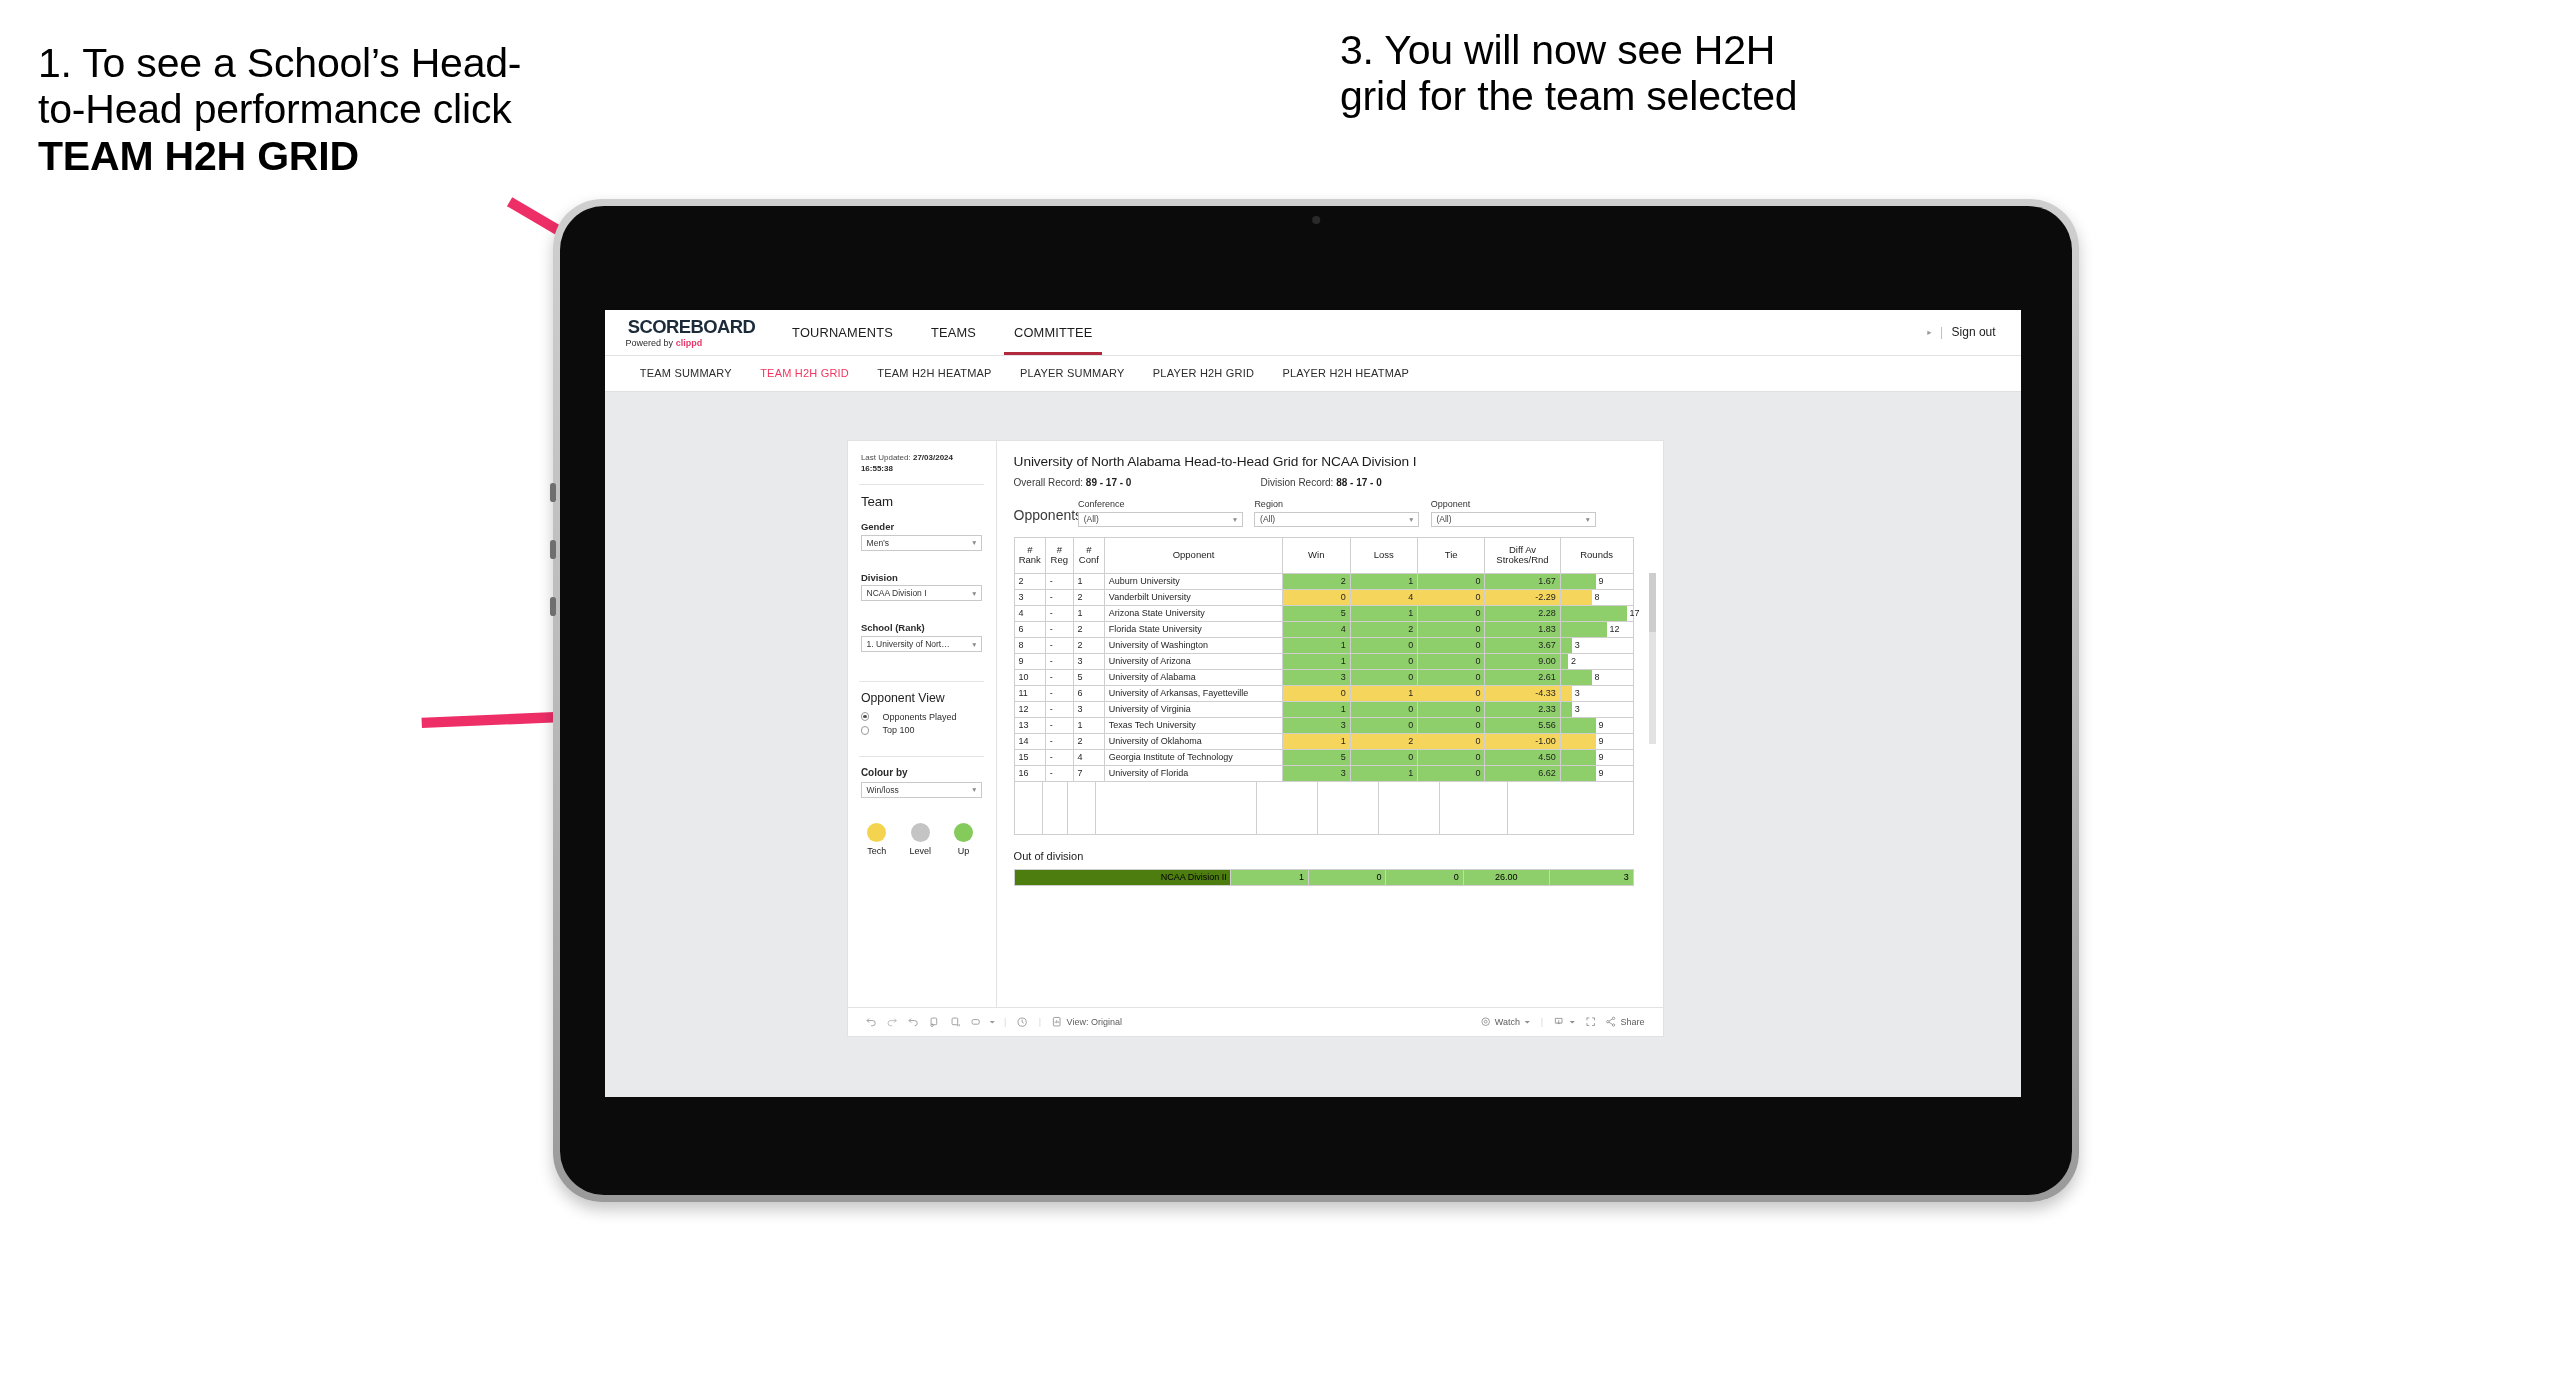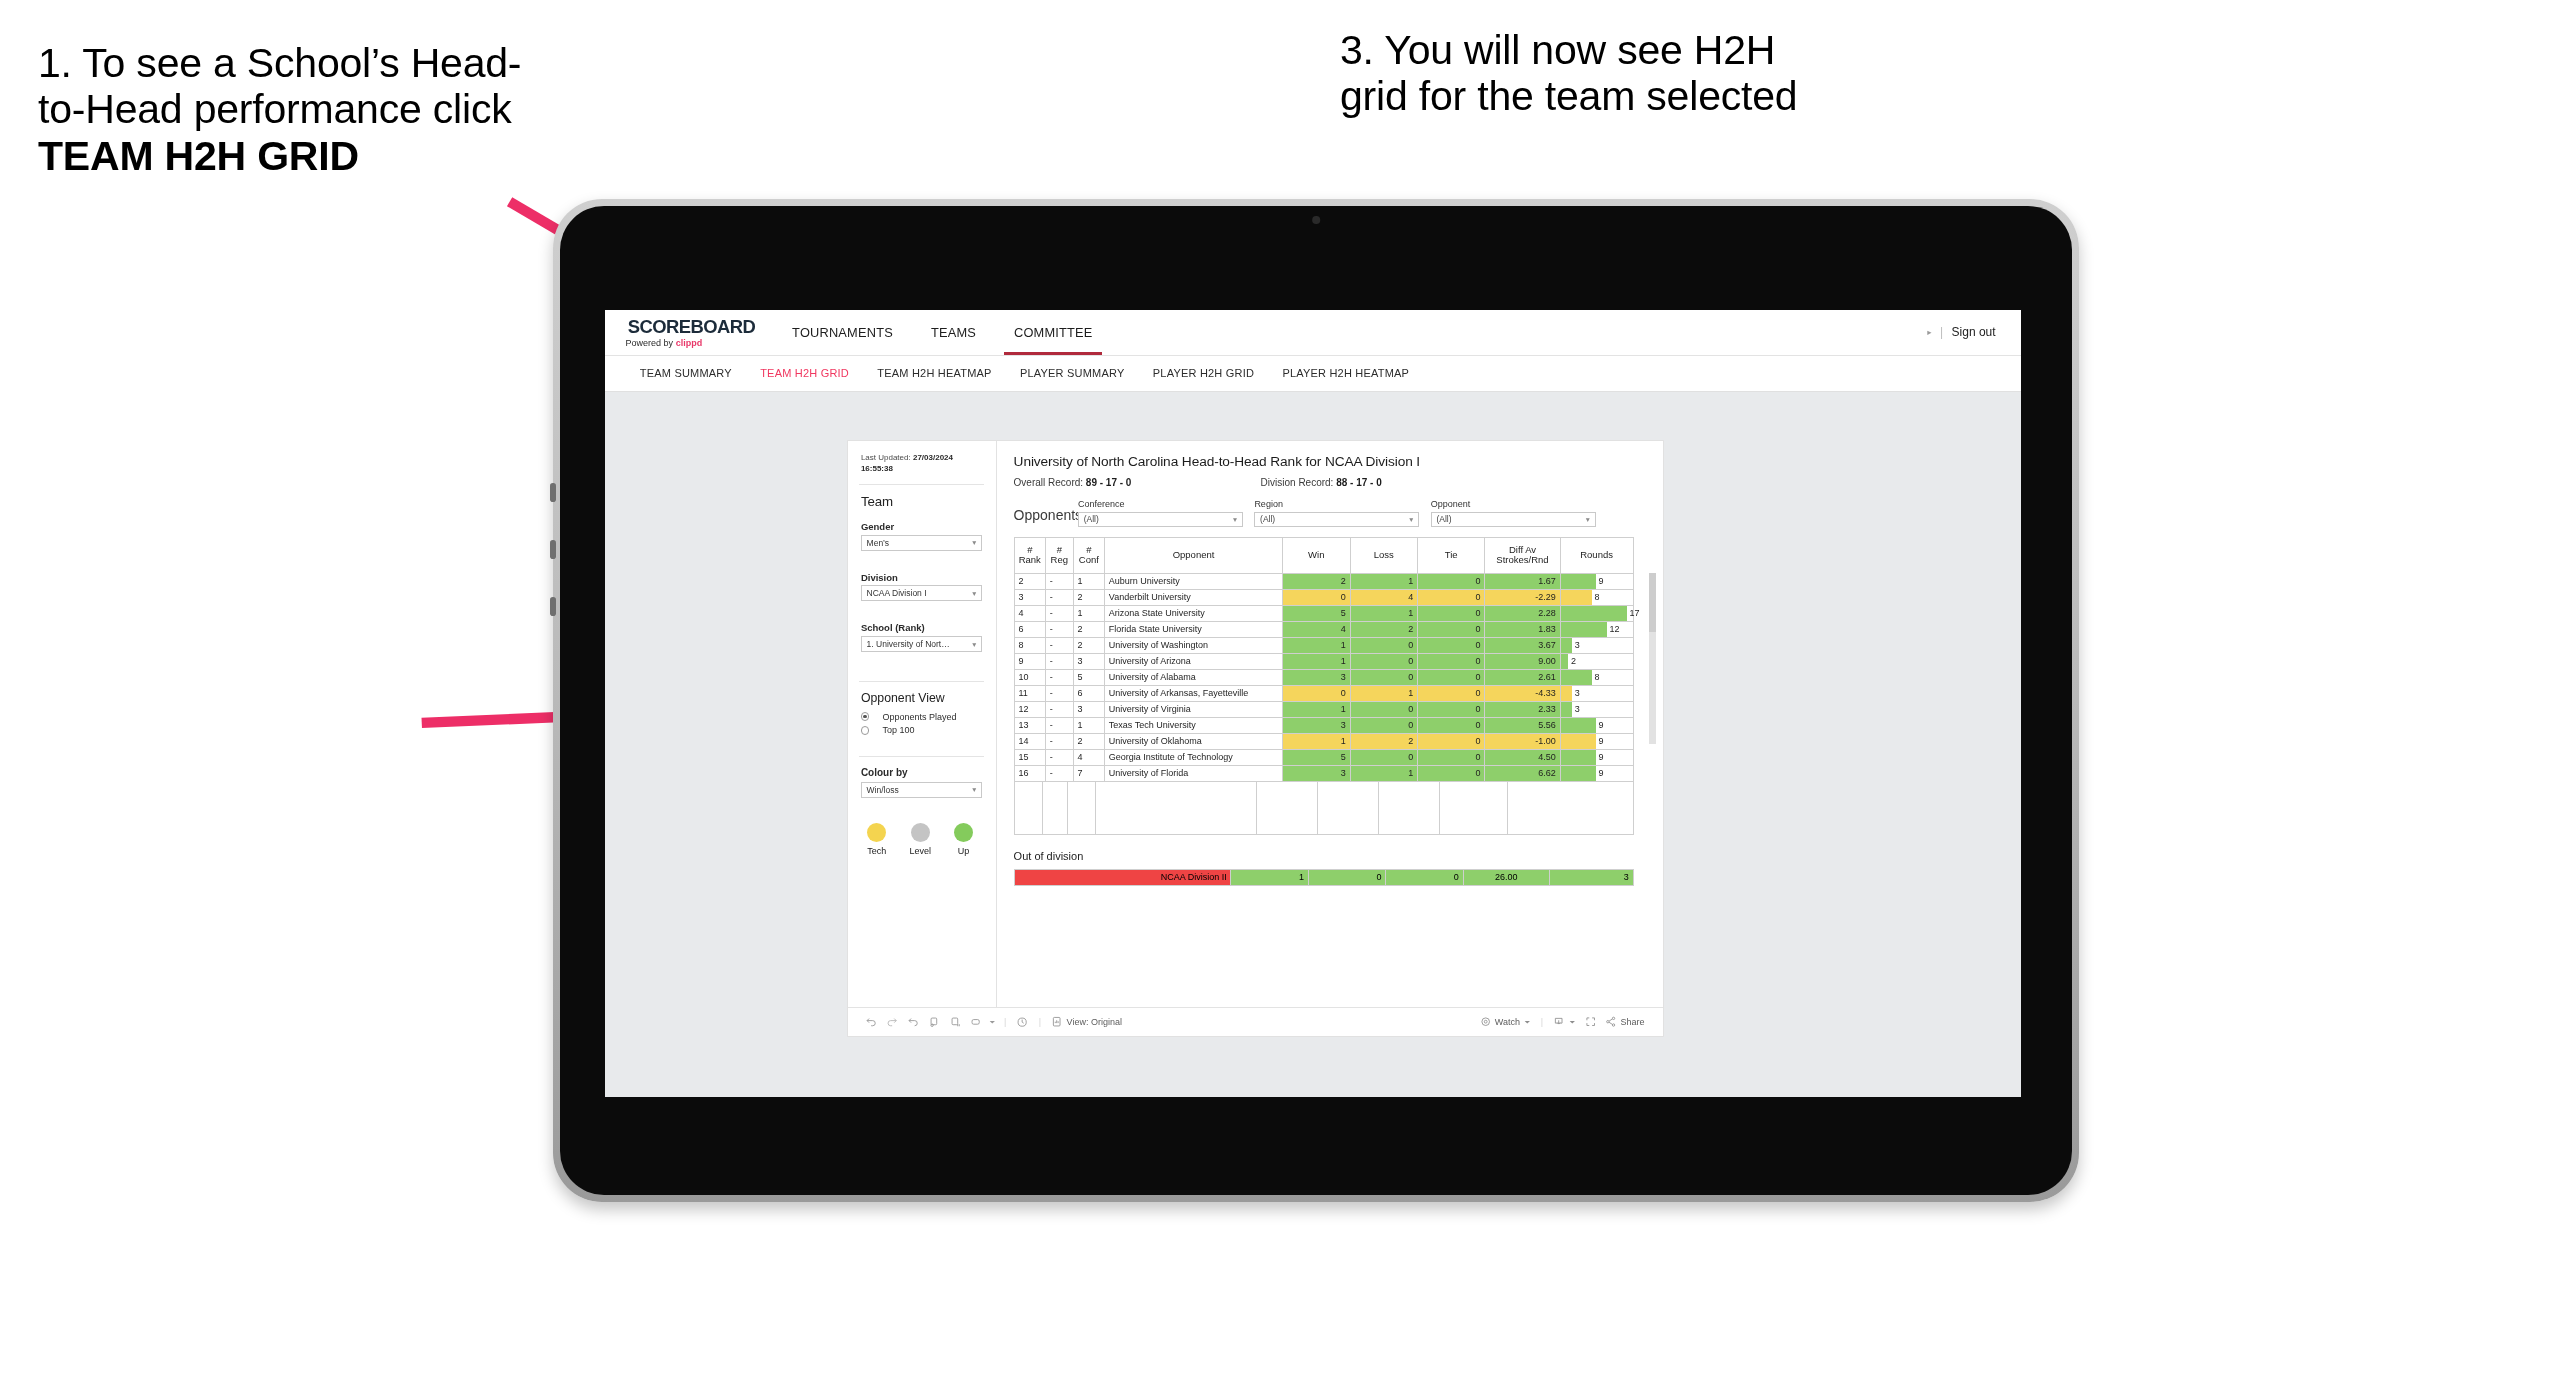--- a/index.html
+++ b/index.html
@@ -186,21 +186,21 @@
 
   .vscroll {
     position:absolute; right:-8.5px; top:36px; width:7.6px; height:171px;
     background:#e2e2e2; border-radius:0;
   }
   .vscroll .thumb { position:absolute; left:0; top:0; width:7.6px; height:59px; background:#cdcdcd;}
 
   .ood-title { font-size:11px; color:#1c1c1c; margin-top:15px; }
   table.ood { border-collapse:collapse; width:620px; table-layout:fixed; font-size:9px; margin-top:6.6px;}
   table.ood td { border:0.9px solid #cfcfcf; height:16px; padding:0 3.8px; }
-  table.ood td.lbl { text-align:right; background:#ef4444; }
+  table.ood td.lbl { text-align:right; background:#4d7c0f; }
   table.ood td.val { background:#8ecf6b; text-align:right; }
 
   
   #tbar {
     height: 28.4px; border-top:0.9px solid #e3e3e3; display:flex; align-items:center;
     padding: 0 13.3px; font-size:9px; color:#6d6d6d; gap:0;
   }
   .tb-ic { width:21px; height:100%; display:flex; align-items:center; justify-content:center; color:#8e8e8e; }
   .tb-sep { color:#d6d6d6; padding:0 5.7px; }
   .tb-item { display:flex; align-items:center; gap:3.8px; padding:0 4.7px; color:#5c5c5c; }
@@ -335,21 +335,21 @@
                     <div class="lb">Level</div>
                   </div>
                   <div class="leg">
                     <div class="dot" style="background:#84cb5c"></div>
                     <div class="lb">Up</div>
                   </div>
                 </div>
               </div>
 
               <div id="gridarea">
-                <div class="g-title">University of North Carolina Head-to-Head Rank for NCAA Division I</div>
+                <div class="g-title">University of North Alabama Head-to-Head Grid for NCAA Division I</div>
 
                 <div class="g-rec">
                   <div class="r1"><span>Overall Record:</span> <b>89 - 17 - 0</b></div>
                   <div><span>Division Record:</span> <b>88 - 17 - 0</b></div>
                 </div>
 
                 <div class="opp-filters">
                   <div class="opp-lab">Opponents:</div>
                   <div class="opp-col">
                     <div class="cl">Conference</div>

